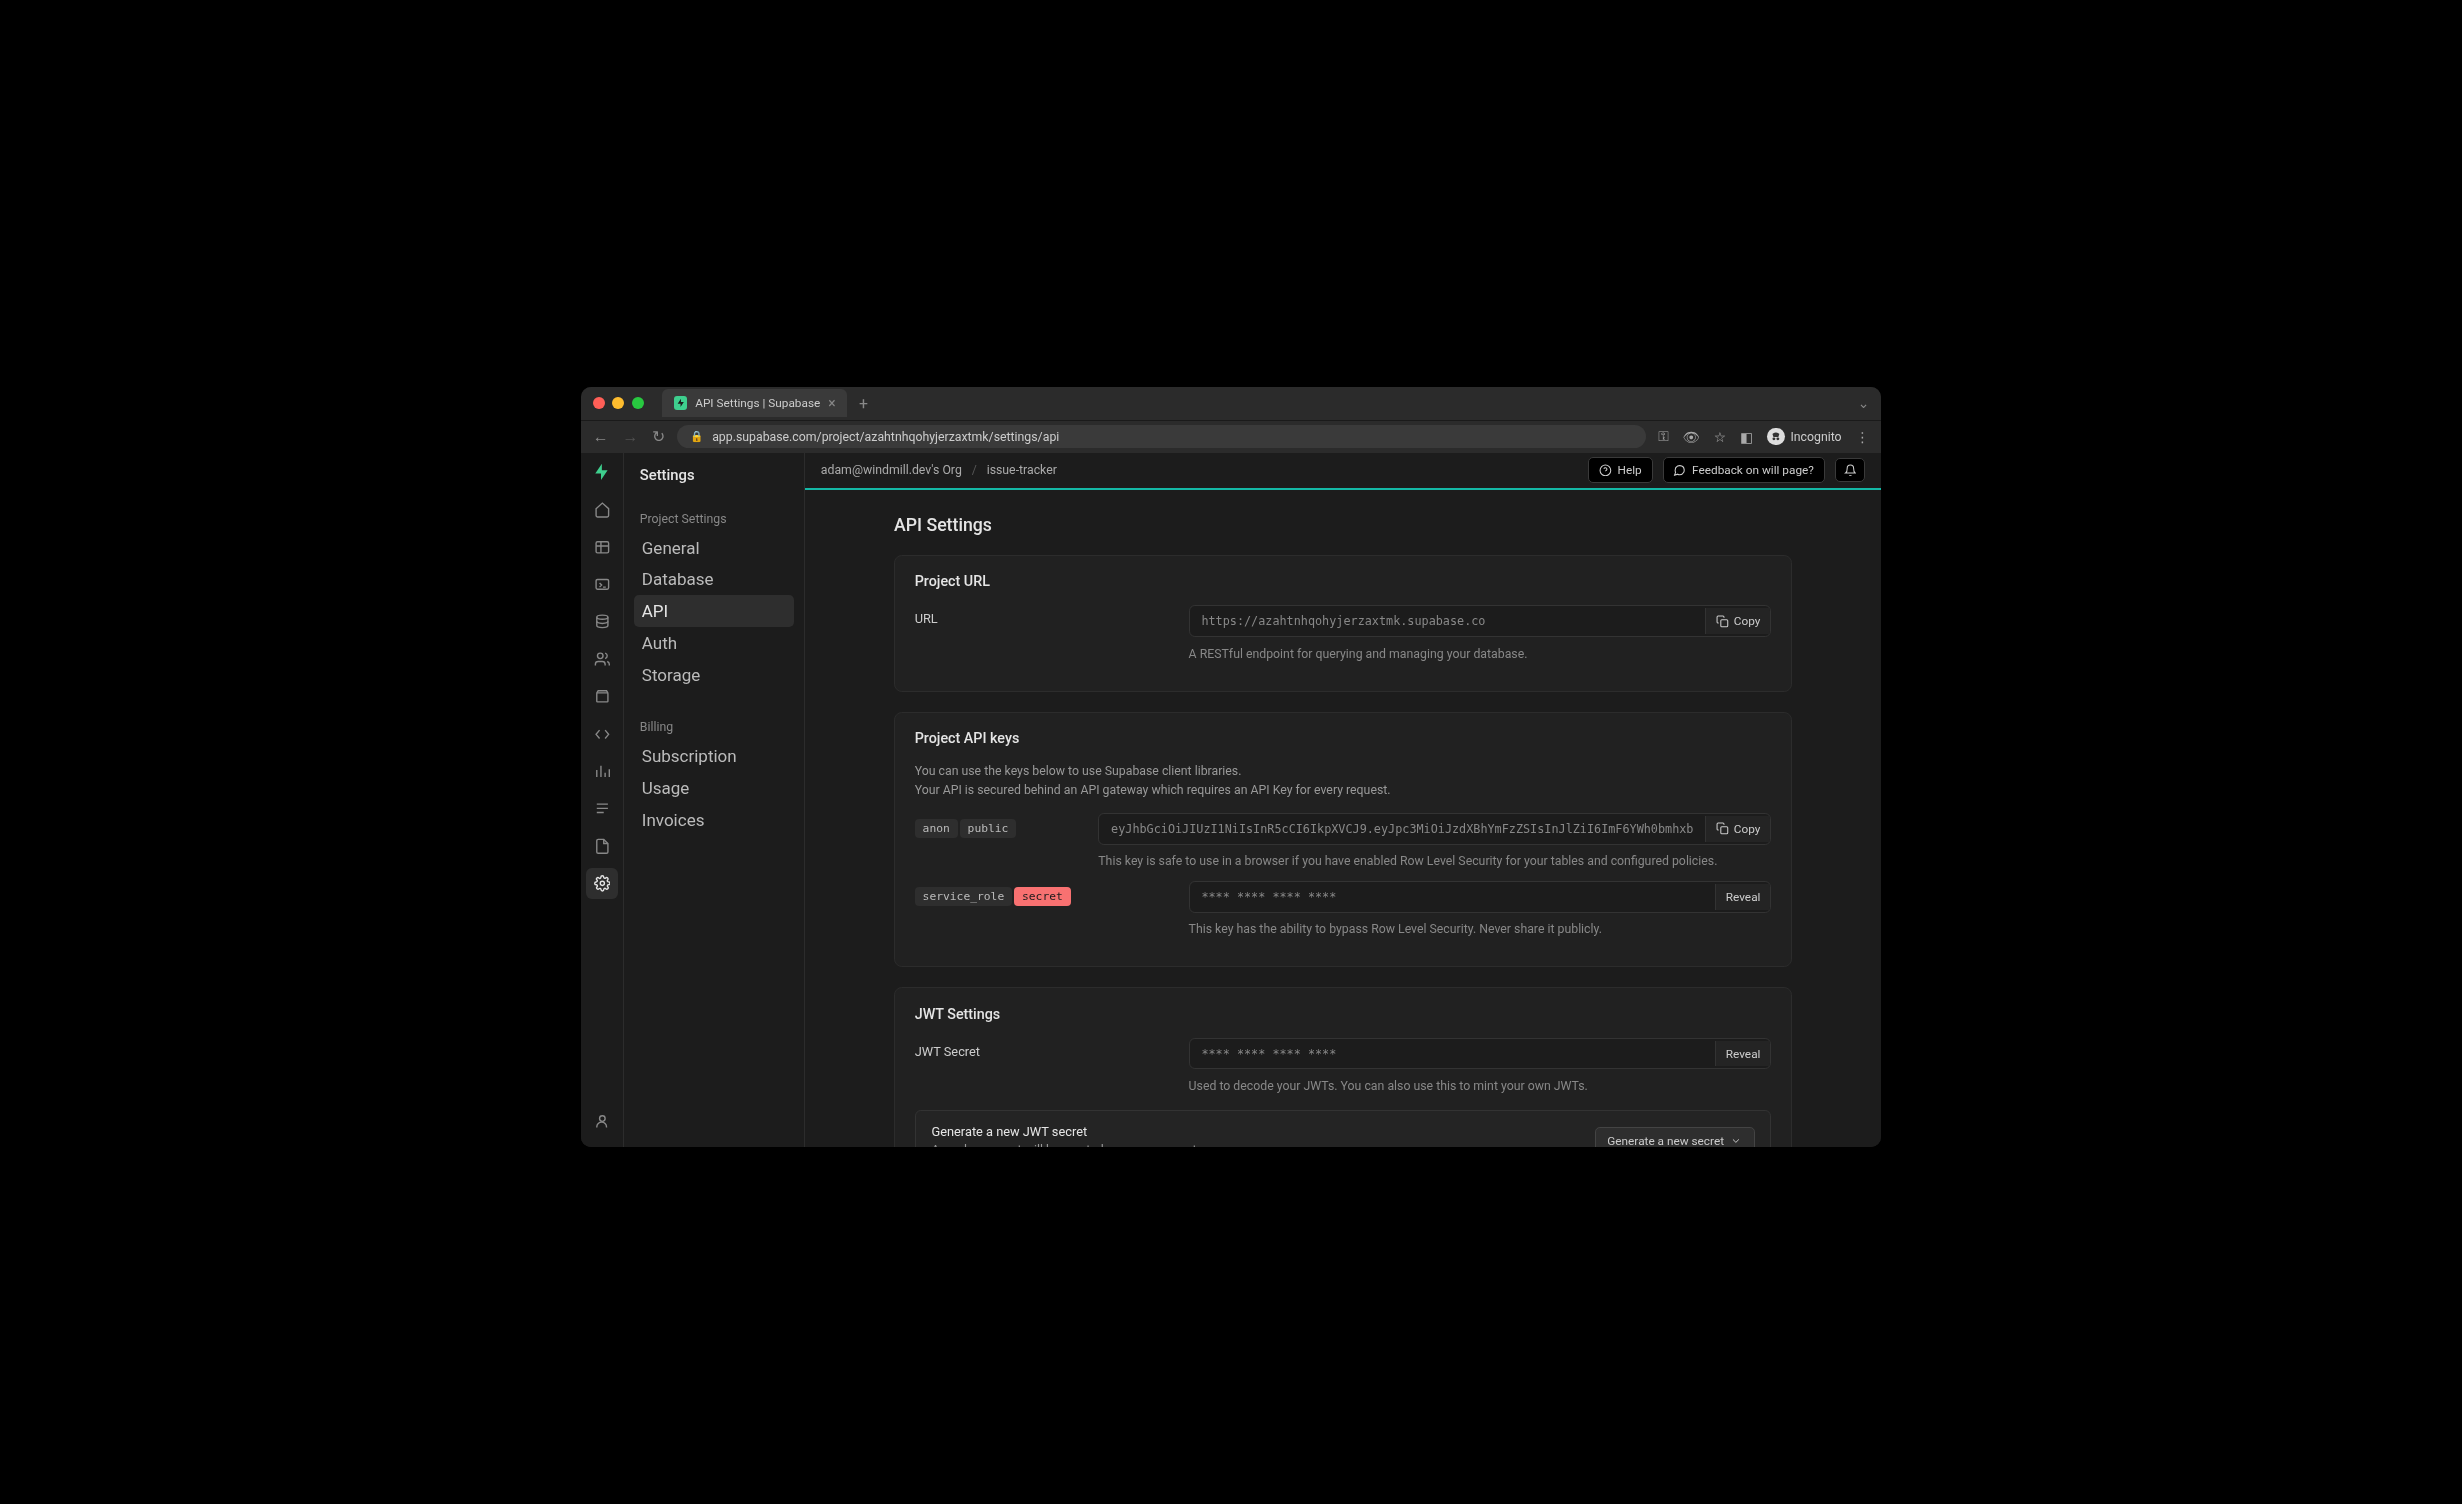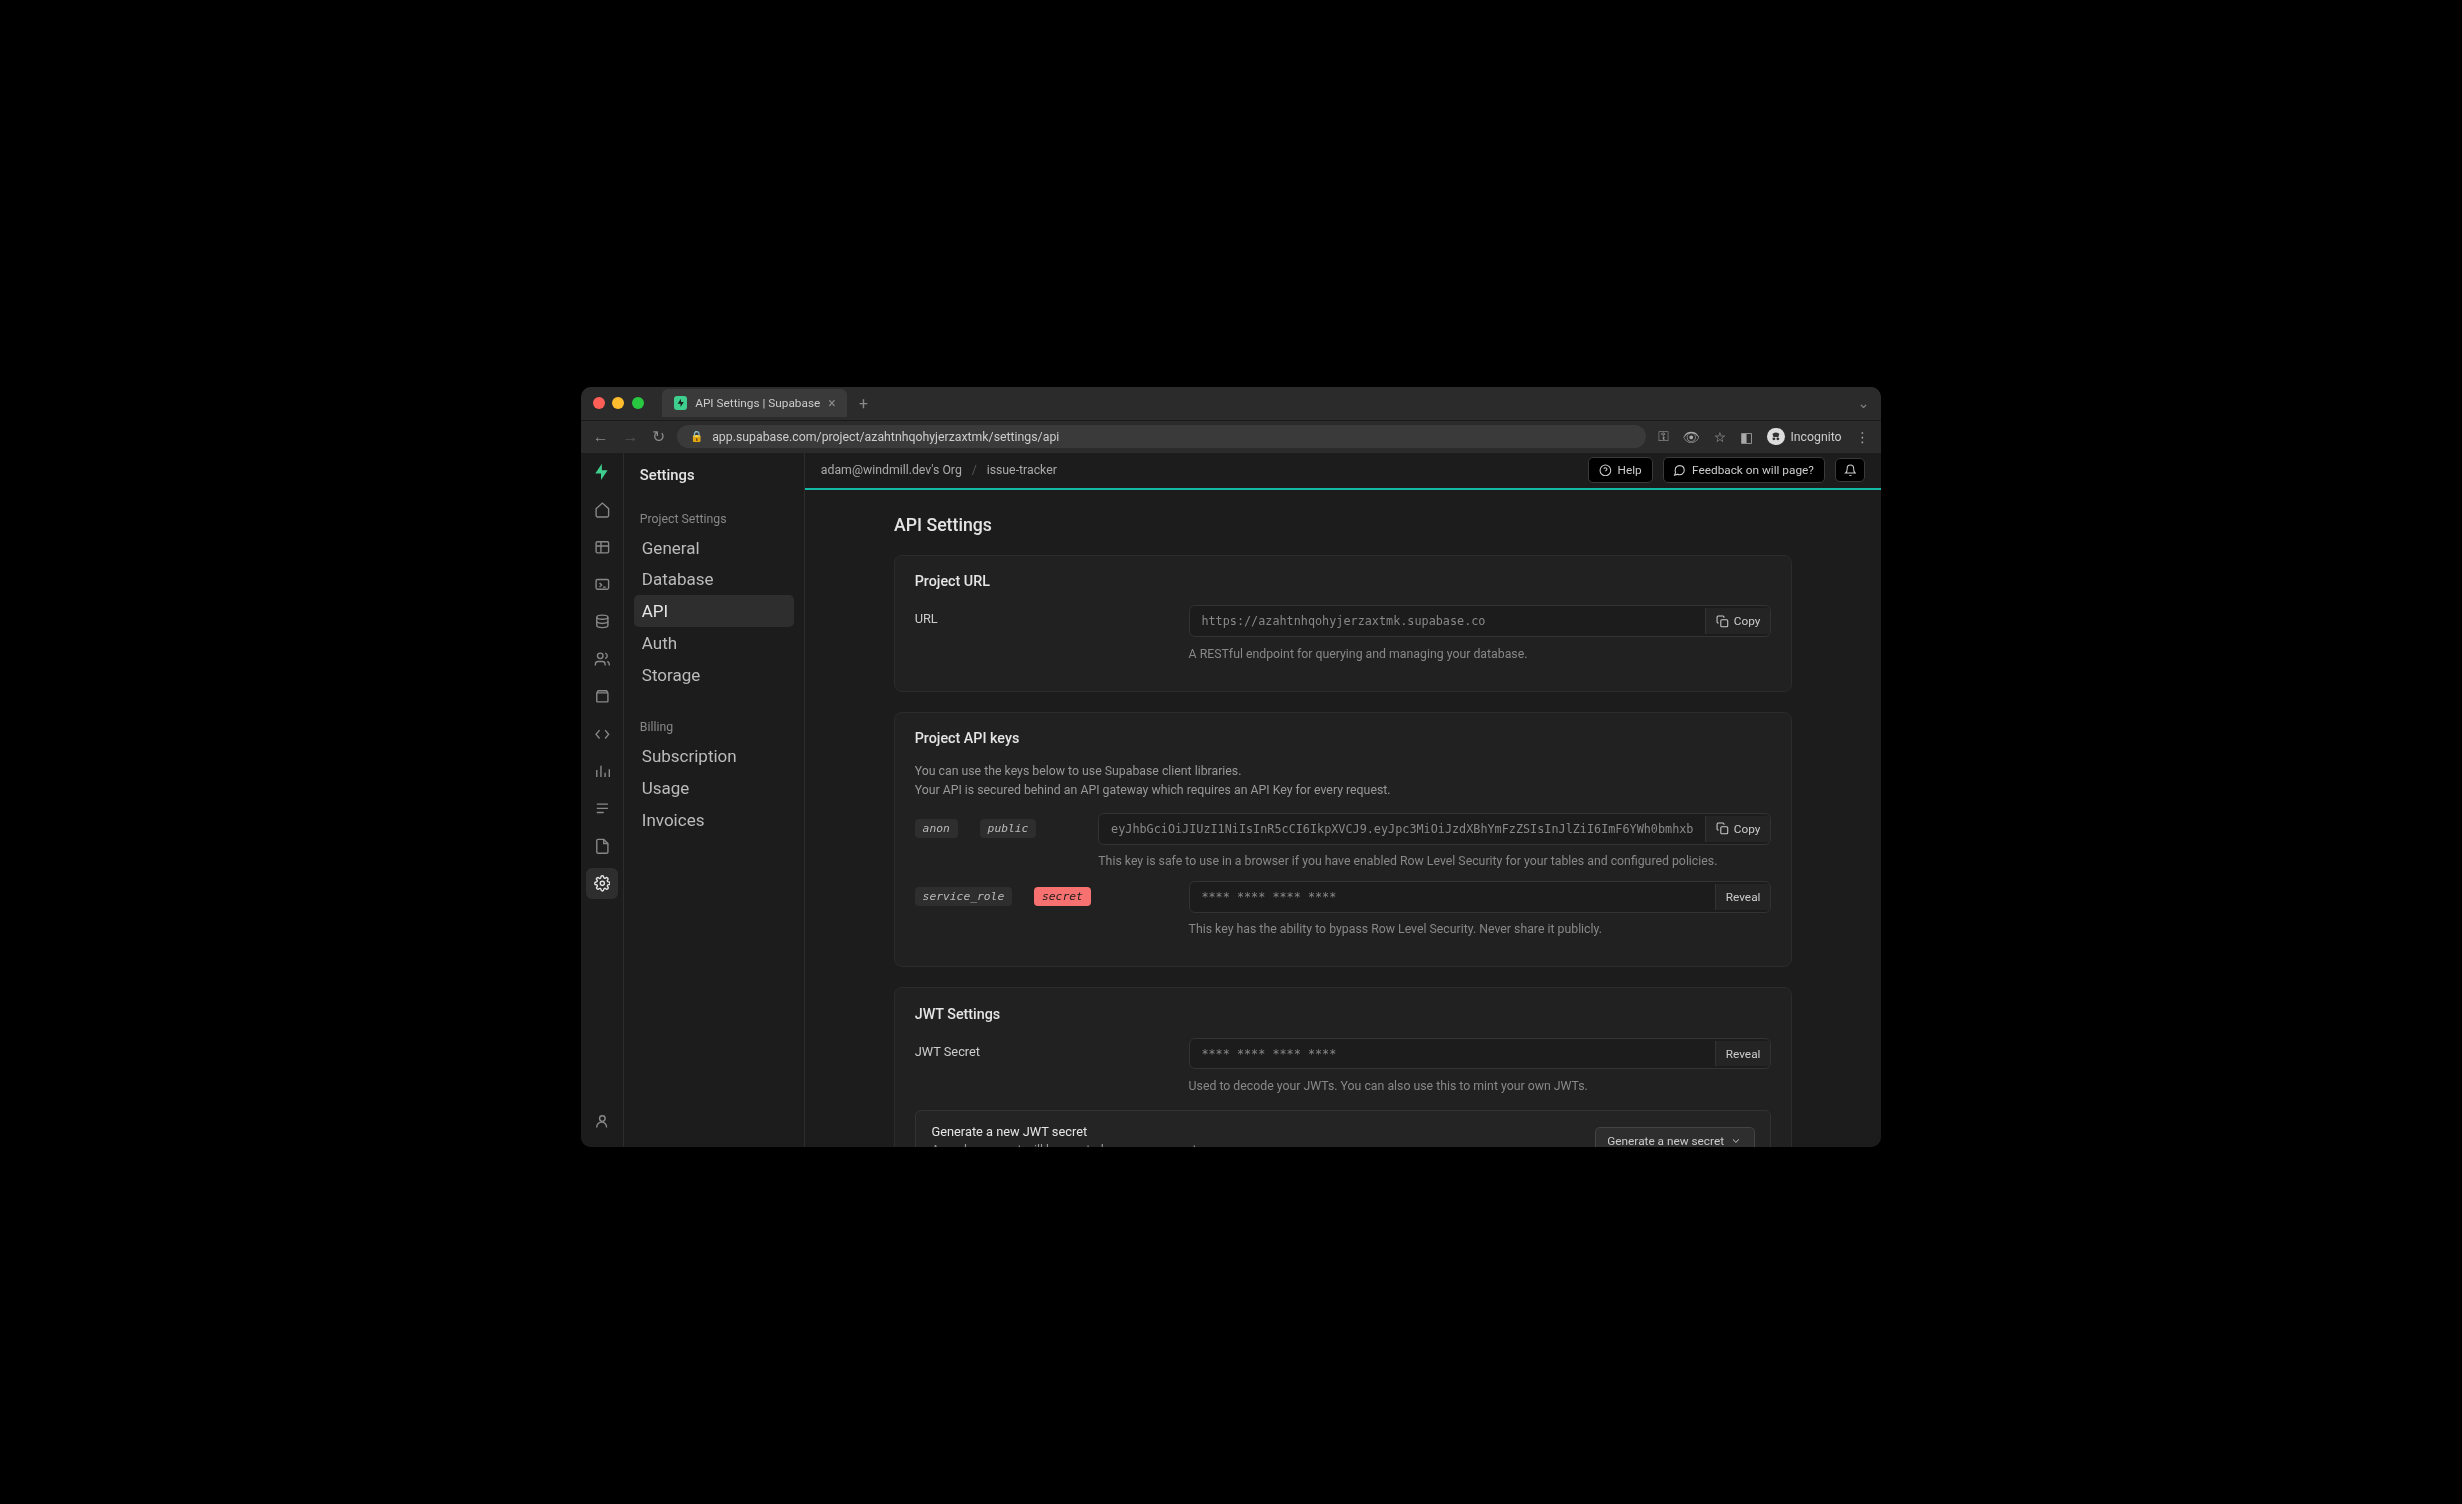--- a/index.html
+++ b/index.html
@@ -166,21 +166,21 @@
   border: 1px solid #2c2c2c;
   border-radius: 7.9px;
   padding: 17.7px 19.7px;
   margin-bottom: 19.7px;
 }
 .card h2 { font-size: 14.3px; font-weight: 500; color: #e5e5e5; margin-bottom: 15.8px; }
 .card .sub { font-size: 12.3px; color: #999; line-height: 1.5; margin-bottom: 13.8px; }
 .row { display: flex; gap: 3.9px; align-items: flex-start; margin-bottom: 9.9px; }
 .row .left { width: 270px; font-size: 12.8px; color: #ccc; padding-top: 5.9px; }
 .row .right { flex: 1; }
-.tags { display: flex; gap: 22px; font-style: italic; }
+.tags { display: flex; gap: 2px; }
 .tag {
   font-family: ui-monospace, Menlo, monospace;
   font-size: 11.3px; padding: 3px 7.9px; border-radius: 3.9px;
   background: #2e2e2e; color: #bbb;
 }
 .tag.secret { background: #f87171; color: #1c1c1c; }
 .input-wrap {
   display: flex; align-items: center;
   background: #1c1c1c; border: 1px solid #333;
   border-radius: 5.9px; padding: 0;

